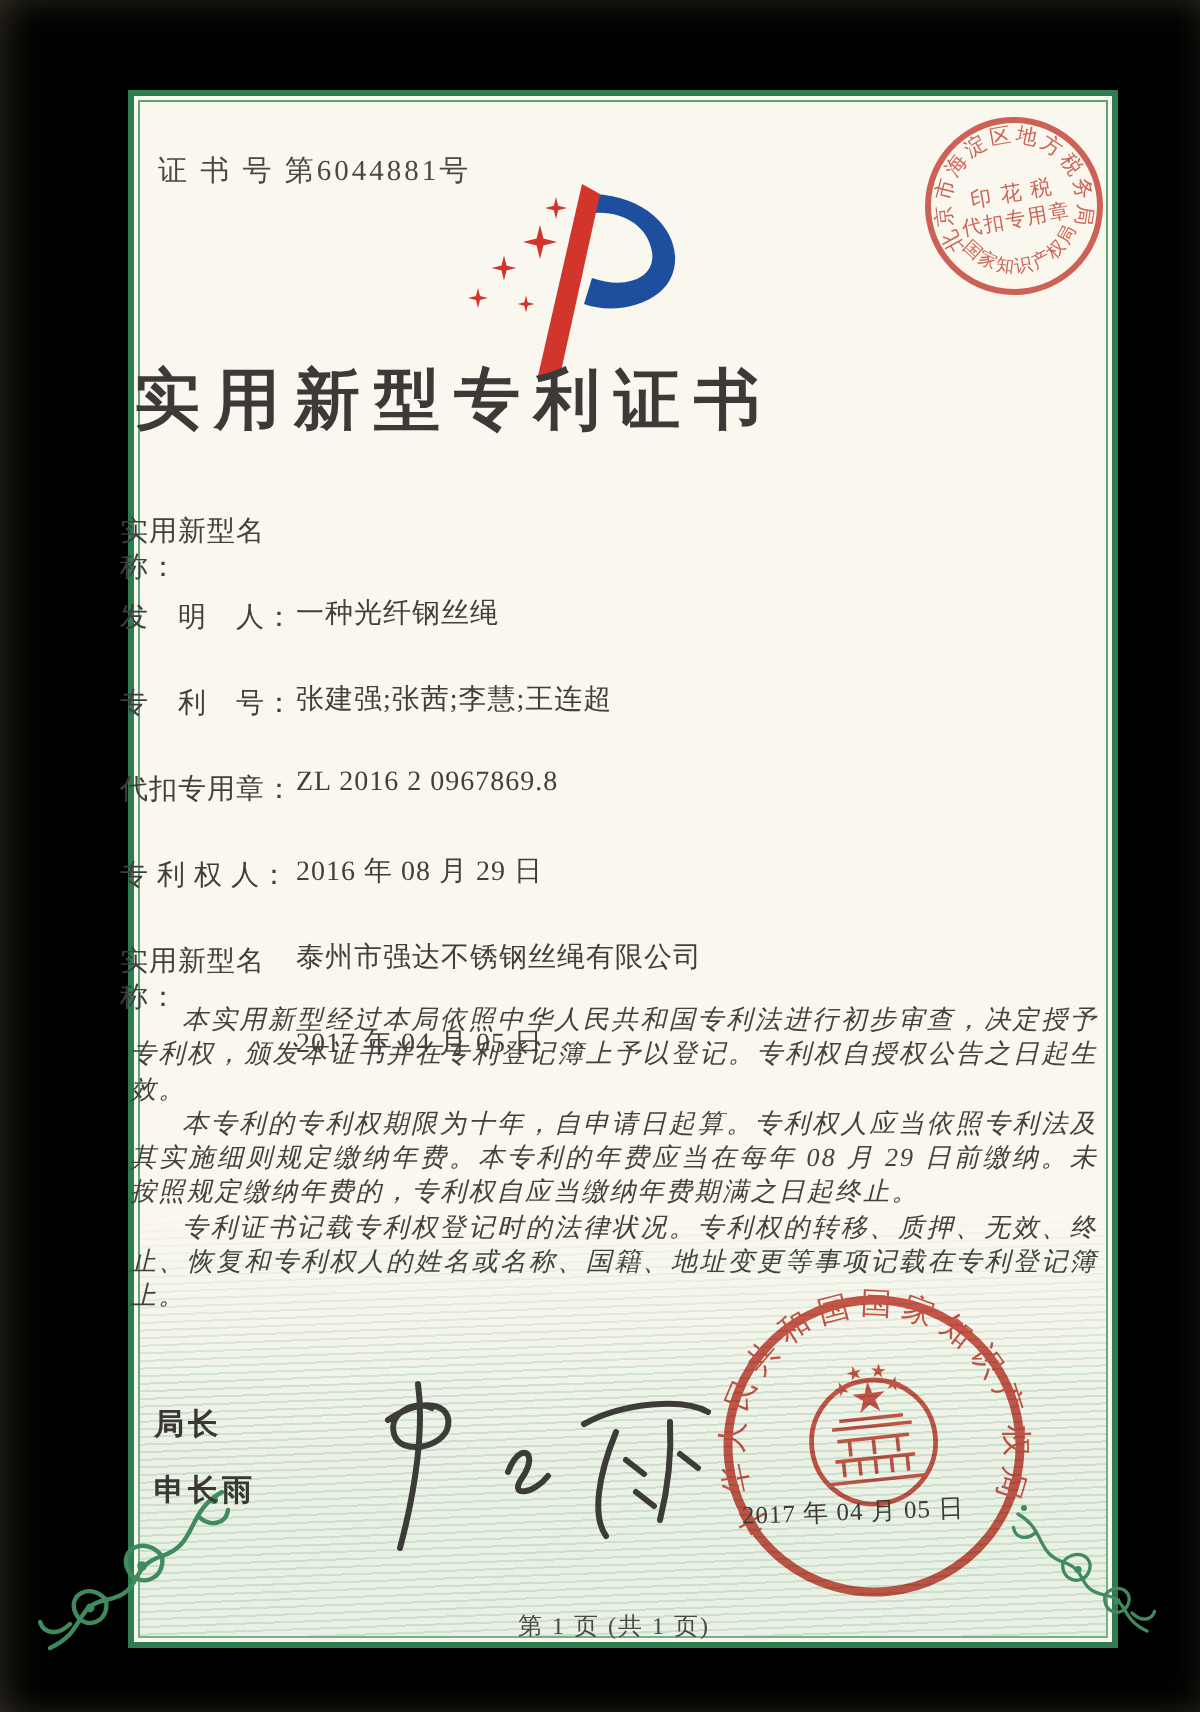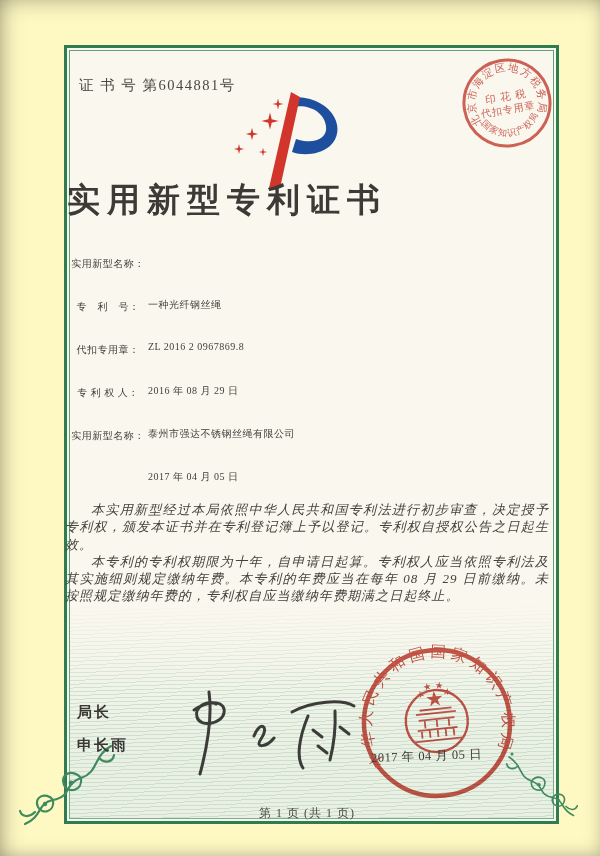--- a/index.html
+++ b/index.html
@@ -1,17 +1,17 @@
 <!DOCTYPE html>
 <html><head>
 <meta charset="utf-8">
 <style>
   html,body{margin:0;padding:0;background:#d8d3c4;}
   .stage{position:relative;width:600px;height:856px;overflow:hidden;
-         background:#fef9c3;
+         background:#000000;
          box-shadow:inset 14px 0 20px -12px rgba(90,84,66,.5),
                     inset -8px -10px 18px -10px rgba(90,84,66,.35),
                     inset 0 16px 22px -16px rgba(90,84,66,.4);
          font-family:"Liberation Serif", serif; color:#413f3c;}
   
   .frame{position:absolute;left:64px;top:45px;width:489px;height:773px;
          background:#f9f7ee;border:3px solid #2f7c50;}
   .frame-inner{position:absolute;inset:2px;border:1px solid #5ea277;pointer-events:none;}
   
   .guilloche{position:absolute;left:2px;right:2px;bottom:2px;height:215px;
@@ -19,21 +19,21 @@
         repeating-linear-gradient(178deg, rgba(120,178,142,.28) 0 1px, rgba(120,178,142,0) 1px 3.8px),
         linear-gradient(180deg, rgba(190,220,198,0) 0%, rgba(190,220,198,.25) 70%);
       -webkit-mask-image:linear-gradient(180deg, transparent 0%, #000 40%);
       mask-image:linear-gradient(180deg, transparent 0%, #000 40%);}
   .certno{position:absolute;left:12px;top:28px;font-size:14.5px;letter-spacing:1.5px;color:#4a4843;}
   .logo{position:absolute;left:166px;top:39px;width:135px;height:105px;}
   .title{position:absolute;left:0;top:130px;width:100%;text-align:left;
          font-size:33px;letter-spacing:7px;color:#3c3a37;font-weight:700;}
   
   .fields{position:absolute;left:0;top:209px;width:100%;}
-  .frow{position:relative;height:43px;font-size:10px;letter-spacing:.5px;text-align:center;}
+  .frow{position:relative;height:43px;font-size:14px;letter-spacing:.5px;}
   .flabel{position:absolute;left:-7px;width:96px;display:inline-block;}
   .fvalue{position:absolute;left:81px;margin-top:41px;}
   
   .bodytext{position:absolute;left:-2px;top:453px;width:484px;
             font-size:13px;line-height:17.3px;letter-spacing:1.1px;
             text-align:justify;color:#44423e;font-style:italic;}
   .bodytext p{margin:0;text-indent:2em;}
   
   .sig-post{position:absolute;left:10px;top:655px;font-size:15px;font-weight:600;
             font-family:"Liberation Sans",sans-serif;color:#3a3834;letter-spacing:2px;}
@@ -108,40 +108,45 @@
     </svg>
 
     <div class="title">实用新型专利证书</div>
 
     <div class="fields">
       <div class="frow">
         <span class="flabel">实用新型名称：</span>
         <span class="fvalue">一种光纤钢丝绳</span>
       </div>
       <div class="frow">
+        <span class="flabel">发　明　人：</span>
+        <span class="fvalue">张建强;张茜;李慧;王连超</span>
+      </div>
+      <div class="frow">
         <span class="flabel">专　利　号：</span>
         <span class="fvalue">ZL 2016 2 0967869.8</span>
       </div>
       <div class="frow">
         <span class="flabel">代扣专用章：</span>
         <span class="fvalue">2016 年 08 月 29 日</span>
       </div>
       <div class="frow">
         <span class="flabel">专 利 权 人：</span>
         <span class="fvalue">泰州市强达不锈钢丝绳有限公司</span>
       </div>
       <div class="frow">
         <span class="flabel">实用新型名称：</span>
         <span class="fvalue">2017 年 04 月 05 日</span>
       </div>
     </div>
 
     <div class="bodytext">
       <p>本实用新型经过本局依照中华人民共和国专利法进行初步审查，决定授予专利权，颁发本证书并在专利登记簿上予以登记。专利权自授权公告之日起生效。</p>
       <p>本专利的专利权期限为十年，自申请日起算。专利权人应当依照专利法及其实施细则规定缴纳年费。本专利的年费应当在每年 08 月 29 日前缴纳。未按照规定缴纳年费的，专利权自应当缴纳年费期满之日起终止。</p>
+      <p>专利证书记载专利权登记时的法律状况。专利权的转移、质押、无效、终止、恢复和专利权人的姓名或名称、国籍、地址变更等事项记载在专利登记簿上。</p>
     </div>
 
     <div class="sig-post">局长</div>
     <div class="sig-name">申长雨</div>
     <svg class="sig-hand" viewBox="0 0 205 95">
       <g fill="none" stroke="#2e2d2b" stroke-width="3" stroke-linecap="round" opacity="0.92">
         <path d="M32,24 C50,12 64,16 62,27 C60,38 38,42 35,31 C32,20 46,14 54,18"></path>
         <path d="M47,6 C50,28 46,58 38,88"></path>
         <path d="M92,50 C98,34 108,40 99,53 C92,63 105,61 112,52"></path>
         <path d="M130,26 C150,15 180,13 192,20"></path>

